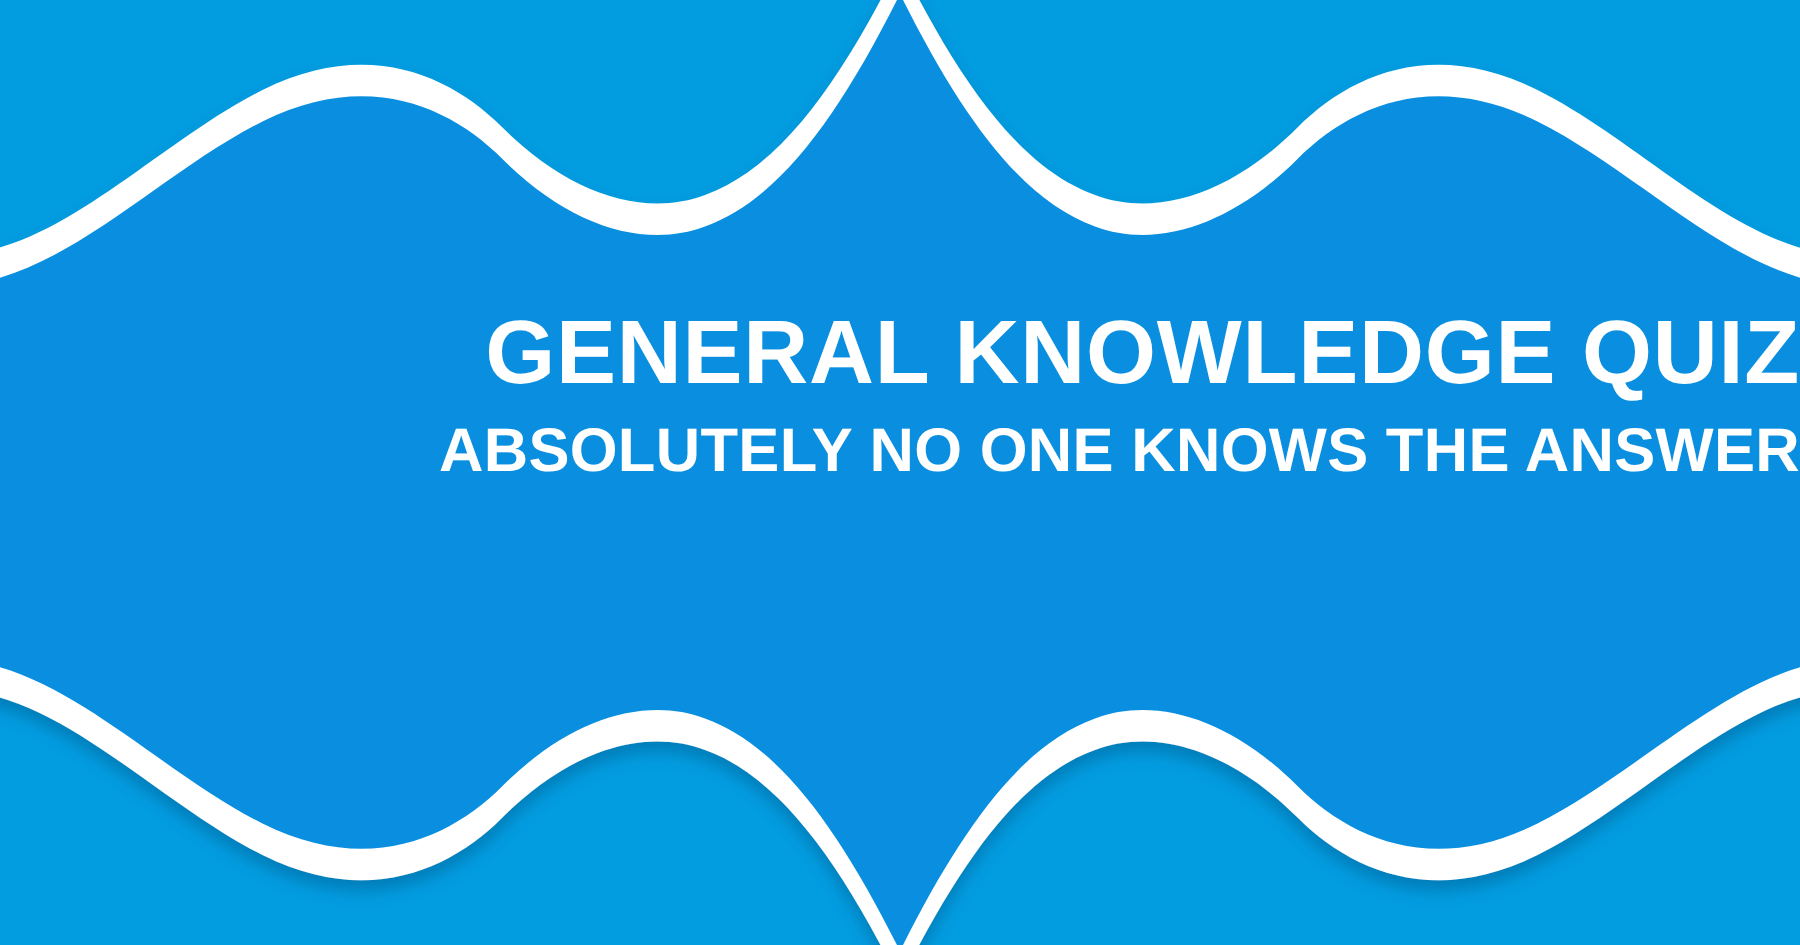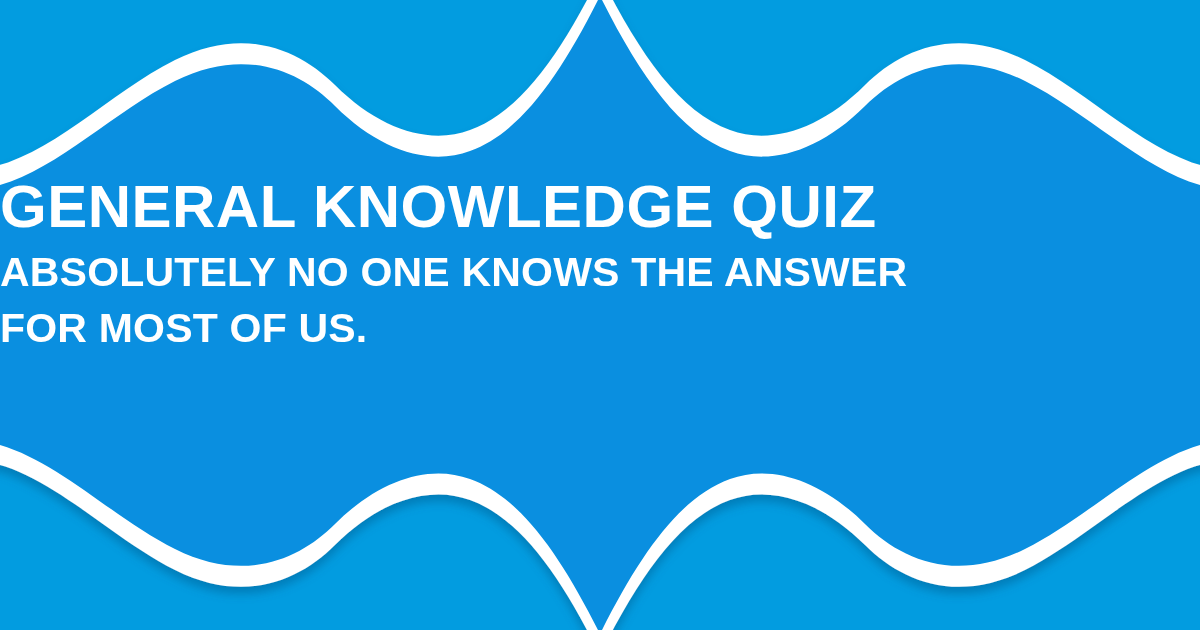--- a/index.html
+++ b/index.html
@@ -31,21 +31,21 @@
 
   
   .content {
     position: absolute;
     left: 0;
     top: 0;
     width: 1200px;
     height: 524px;
     display: flex;
     flex-direction: column;
-    align-items: flex-start;
+    align-items: flex-end;
     justify-content: center;
     text-align: center;
     z-index: 3;
     padding-top: 8px;
     box-sizing: border-box;
   }
 
   .headline {
     color: #ffffff;
     font-family: "Liberation Sans", sans-serif;
@@ -136,17 +136,16 @@
   </svg>
 
   <div class="content">
 
     <h1 class="headline">GENERAL KNOWLEDGE QUIZ</h1>
 
     <p class="subline">ABSOLUTELY NO ONE KNOWS THE ANSWER</p>
 
 
 
-    <p class="subline">FOR MOST OF US.</p>
 
   </div>
 
 </div>
 
 </body></html>

